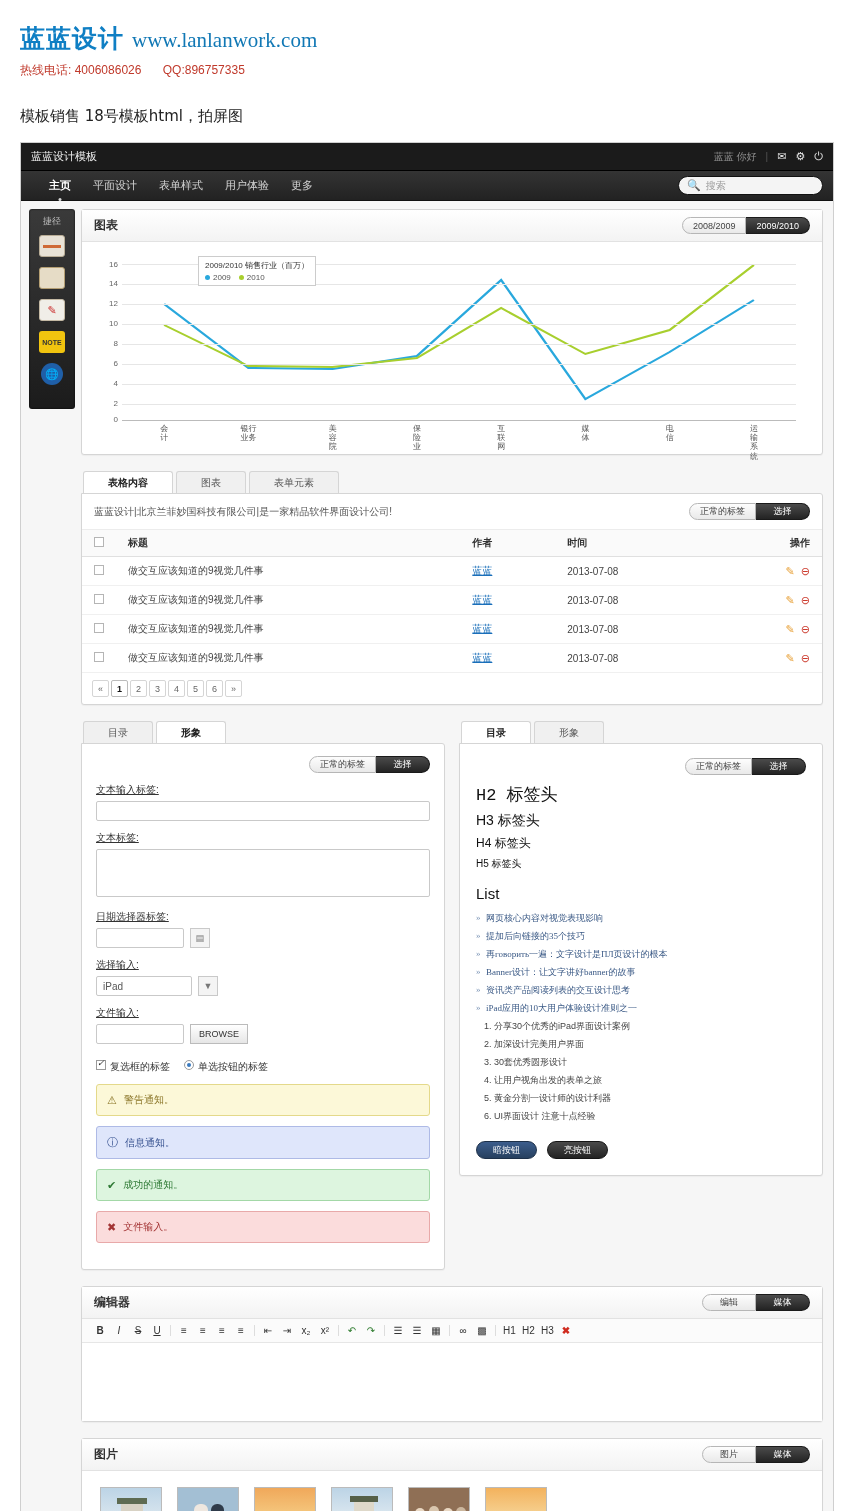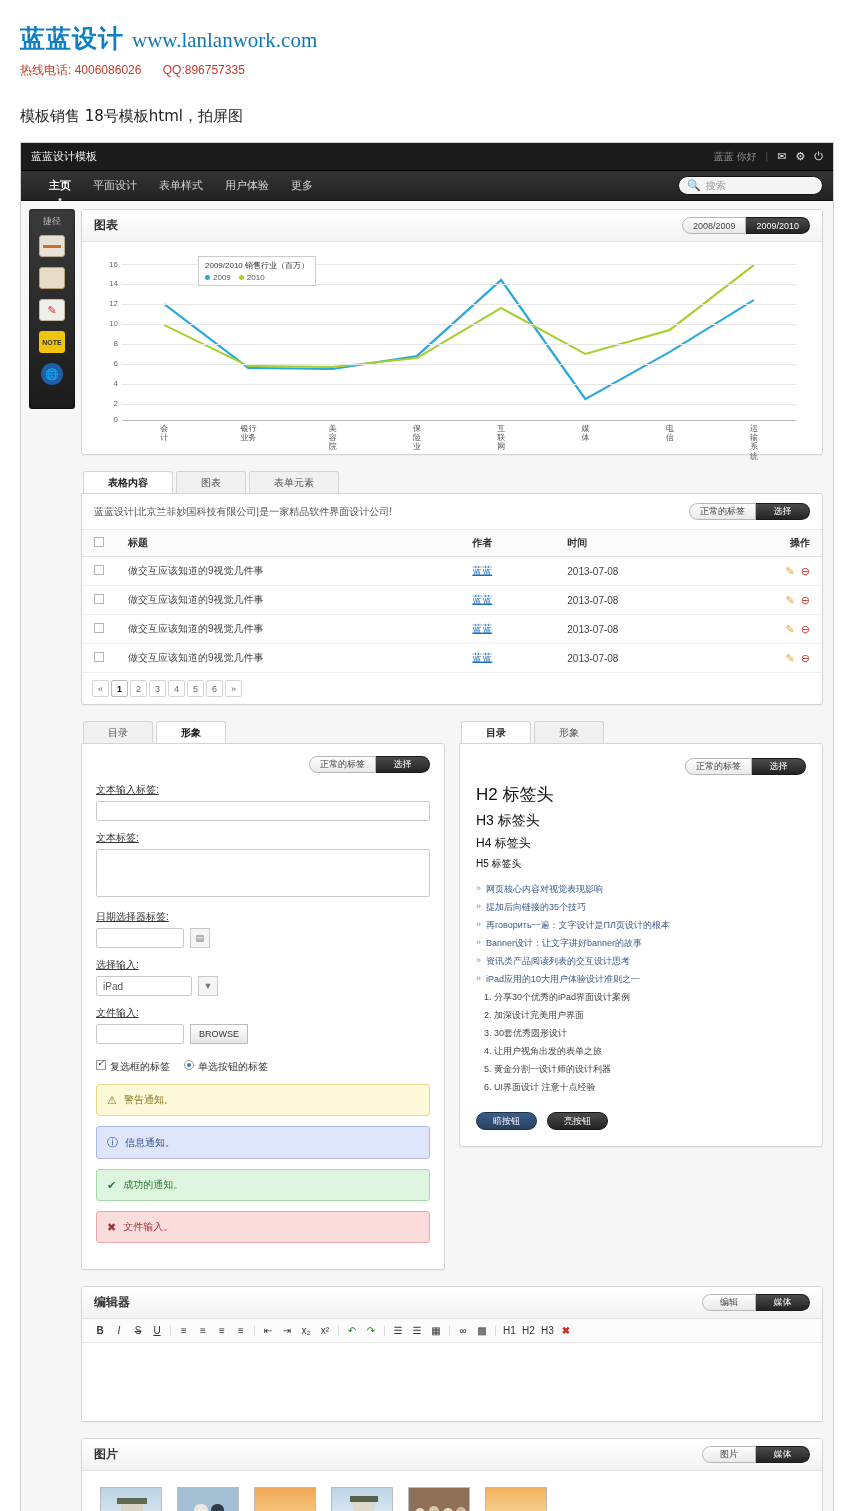--- a/index.html
+++ b/index.html
@@ -204,26 +204,26 @@
     display:flex; align-items:center; gap:7px;
   }
   .alert .a-ic{ font-size:11px; }
   .alert.warn{ background:#fcf8d8; border:1px solid #e4d98a; color:#8a7528;}
   .alert.info{ background:#dfe6fb; border:1px solid #aebae6; color:#35508f;}
   .alert.ok  { background:#ddf5df; border:1px solid #a3d8a7; color:#2f7a36;}
   .alert.err { background:#fbdcdc; border:1px solid #e8a9a9; color:#a33434;}
 
   
   .preview { padding: 14px 16px 16px 16px; }
-  .h2t{ font-size:17px; color:#111; margin:8px 0 6px 0; font-family:Liberation Sans, sans-serif;}
+  .h2t{ font-size:17px; color:#111; margin:8px 0 6px 0; font-family:Liberation Mono, monospace;}
   .h3t{ font-size:14px; color:#111; margin:0 0 5px 0;}
   .h4t{ font-size:12px; color:#111; margin:0 0 5px 0;}
   .h5t{ font-size:10px; color:#111; margin:0 0 12px 0;}
   .listtitle{ font-size:15px; margin: 14px 0 10px 0; color:#111;}
-  ul.arrow{ list-style:none; margin:0 0 4px 0; padding:0;}
+  ul.arrow{ list-style:none; margin:0 0 4px 0; padding:0;font-family:Liberation Serif, serif;}
   ul.arrow li{ font-size:9px; color:#3b5a86; margin-bottom:5px; padding-left:10px; position:relative;}
   ul.arrow li:before{ content:"»"; position:absolute; left:0; color:#7a93b5;}
   ol.num{ margin:0 0 16px 0; padding-left:18px;}
   ol.num li{ font-size:9px; color:#444; margin-bottom:5px;}
   .pillbtns{ display:flex; gap:10px; margin-top:18px;}
   .pill {
     height:18px; padding:0 16px; border-radius:9px; font-size:9px; color:#fff;
     display:flex; align-items:center; justify-content:center;
     background:linear-gradient(#3c5d8c,#27405f); border:1px solid #1d3049;
   }
@@ -535,20 +535,21 @@
                     <span class="btn">正常的标签</span>
                     <span class="btn dark">选择</span>
                   </span>
                 </div>
 
                 <div class="h2t">H2 标签头</div>
                 <div class="h3t">H3 标签头</div>
                 <div class="h4t">H4 标签头</div>
                 <div class="h5t">H5 标签头</div>
 
+                <div class="listtitle">List</div>
                 <ul class="arrow">
                   <li>网页核心内容对视觉表现影响</li>
                   <li>提加后向链接的35个技巧</li>
                   <li>再говорить一遍：文字设计是ПЛ页设计的根本</li>
                   <li>Banner设计：让文字讲好banner的故事</li>
                   <li>资讯类产品阅读列表的交互设计思考</li>
                   <li>iPad应用的10大用户体验设计准则之一</li>
                 </ul>
 
                 <ol class="num">

